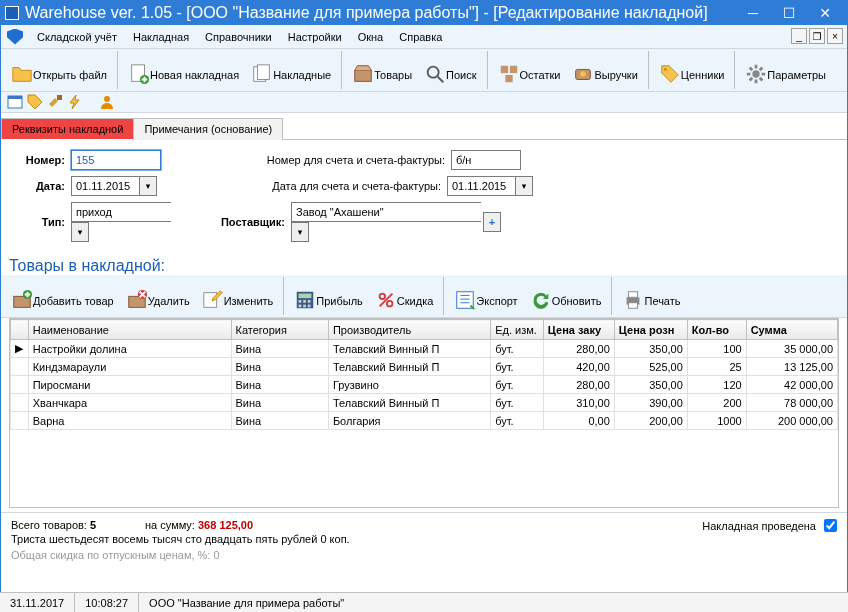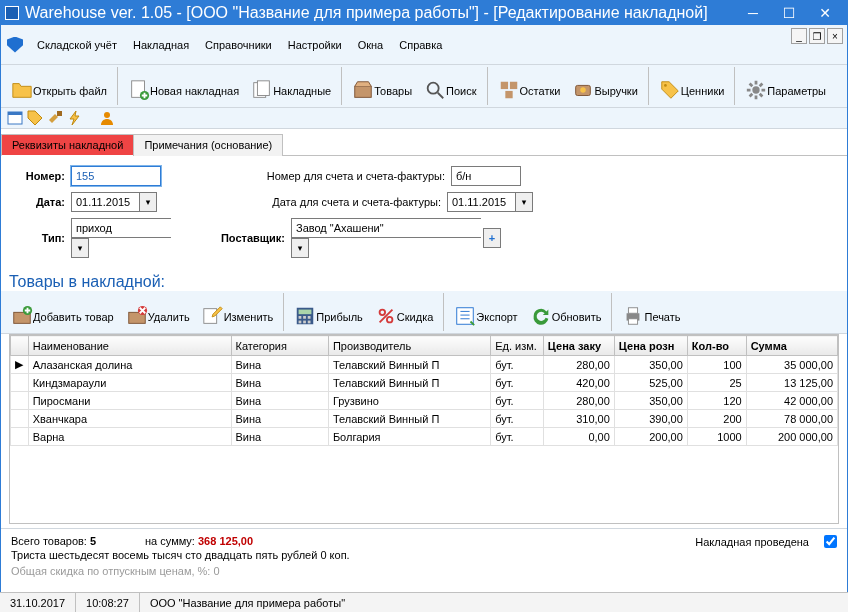--- a/index.html
+++ b/index.html
@@ -2,21 +2,21 @@
 <html><head>
 <meta charset="utf-8">
 <style>
 * { box-sizing: border-box; margin: 0; padding: 0; font-family: Tahoma, Arial, sans-serif; font-size: 11px; }
 body { background: #fff; width: 848px; height: 612px; overflow: hidden; border: 1px solid #2e7cd6; }
 .titlebar { background: linear-gradient(#2e7cd6,#2e7cd6); height: 24px; display: flex; align-items: center; color: #fff; padding: 0 4px; }
 .titlebar .ticon { width: 14px; height: 14px; margin-right: 6px; background: #1a5fb4; border:1px solid #fff; }
 .titlebar .title { flex: 1; font-size: 16px; }
 .titlebar .winbtns { display: flex; gap: 0; }
 .titlebar .winbtn { width: 36px; height: 22px; display:flex; align-items:center; justify-content:center; color:#fff; font-size:14px; cursor:pointer; }
-.menubar { background: #edf5fc; height: 40px; display:flex; align-items:center; padding: 0 6px; border-bottom:1px solid #d0d7de; position:relative; }
+.menubar { background: #edf5fc; height: 24px; display:flex; align-items:center; padding: 0 6px; border-bottom:1px solid #d0d7de; position:relative; }
 .menubar .shield { width:16px; height:16px; margin-right:6px; background:#1f6fd0; clip-path: polygon(50% 0,100% 18%,100% 55%,50% 100%,0 55%,0 18%); }
 .menubar .mitem { padding: 3px 8px; cursor:pointer; }
 .mdibtns { position:absolute; right:4px; top:3px; display:flex; gap:2px; }
 .mdibtn { width:16px; height:16px; border:1px solid #a0a0a0; background:#f5f5f5; display:flex; align-items:center; justify-content:center; font-size:10px; cursor:pointer; }
 .toolbar1, .toolbar2 { background:#edf5fc; display:flex; align-items:flex-end; padding:2px 4px; border-bottom:1px solid #d0d7de; }
 .tbtn { display:flex; align-items:center; padding:2px 6px; cursor:pointer; min-width:48px; }
 .tbtn .ic { width:22px; height:22px; margin-bottom:2px; }
 .sep { width:1px; height:38px; background:#c0c0c0; margin:0 4px; }
 .smalltb { background:#edf5fc; display:flex; align-items:center; padding:2px 6px; gap:4px; border-bottom:1px solid #d0d7de; }
 .smalltb .sic { width:16px; height:16px; cursor:pointer; }
@@ -38,21 +38,21 @@
 .section-label { color:#1a5fb4; padding:3px 8px 0; background:#fff; font-size:16px; }
 .gridwrap { border:1px solid #c0c0c0; margin:0 8px; height:190px; overflow:hidden; background:#fff; }
 table.grid { width:100%; border-collapse:collapse; }
 table.grid th { background:linear-gradient(#fdfdfd,#e9e9e9); border:1px solid #c0c0c0; padding:3px 4px; text-align:left; font-weight:normal; height:20px; }
 table.grid td { border:1px solid #e0e0e0; padding:2px 4px; height:18px; }
 table.grid td.num { text-align:right; }
 .rowcursor { width:10px; text-align:center; }
 .summary { padding:6px 10px 2px; display:flex; justify-content:space-between; align-items:flex-start; border-top:1px solid #d0d7de; margin-top:4px;}
 .summary .left { }
 .summary .amount { color:#c00000; font-weight:bold; }
-.summary .chk { display:flex; align-items:center; gap:15px; }
+.summary .chk { display:flex; align-items:center; gap:8px; }
 .discountline { color:#9a9a9a; padding:2px 10px 4px; }
 .statusbar { position:absolute; bottom:0; left:0; right:0; height:20px; background:#f4f4f4; border-top:1px solid #c0c0c0; display:flex; align-items:center; }
 .statusbar .cell { padding:0 10px; border-right:1px solid #c0c0c0; height:100%; display:flex; align-items:center; }
 svg { display:block; }
 </style>
 </head>
 <body>
 
 <div class="titlebar">
   <div class="ticon"></div>
@@ -337,21 +337,21 @@
           <th style="width:96px;">Категория</th>
           <th style="width:160px;">Производитель</th>
           <th style="width:52px;">Ед. изм.</th>
           <th style="width:70px;font-weight:bold;">Цена заку</th>
           <th style="width:72px;font-weight:bold;">Цена розн</th>
           <th style="width:58px;font-weight:bold;">Кол-во</th>
           <th style="width:90px;font-weight:bold;">Сумма</th>
         </tr>
         <tr>
           <td class="rowcursor">▶</td>
-          <td class="">Алазанская долина</td>
+          <td class="">Настройки долина</td>
           <td class="">Вина</td>
           <td class="">Телавский Винный П</td>
           <td class="">бут.</td>
           <td class="num">280,00</td>
           <td class="num">350,00</td>
           <td class="num">100</td>
           <td class="num">35 000,00</td>
         </tr>
         <tr>
           <td class="rowcursor"></td>
@@ -412,16 +412,16 @@
   </div>
   <div class="chk">
     <span>Накладная проведена</span>
     <input type="checkbox" checked="" style="">
   </div>
 </div>
 
 <div class="discountline">Общая скидка по отпускным ценам, %: 0</div>
 
 <div class="statusbar">
-  <div class="cell">31.10.2017</div>
+  <div class="cell">31.11.2017</div>
   <div class="cell">10:08:27</div>
   <div class="cell" style="flex:1;border-right:none">ООО "Название для примера работы"</div>
 </div>
 
 </body></html>

